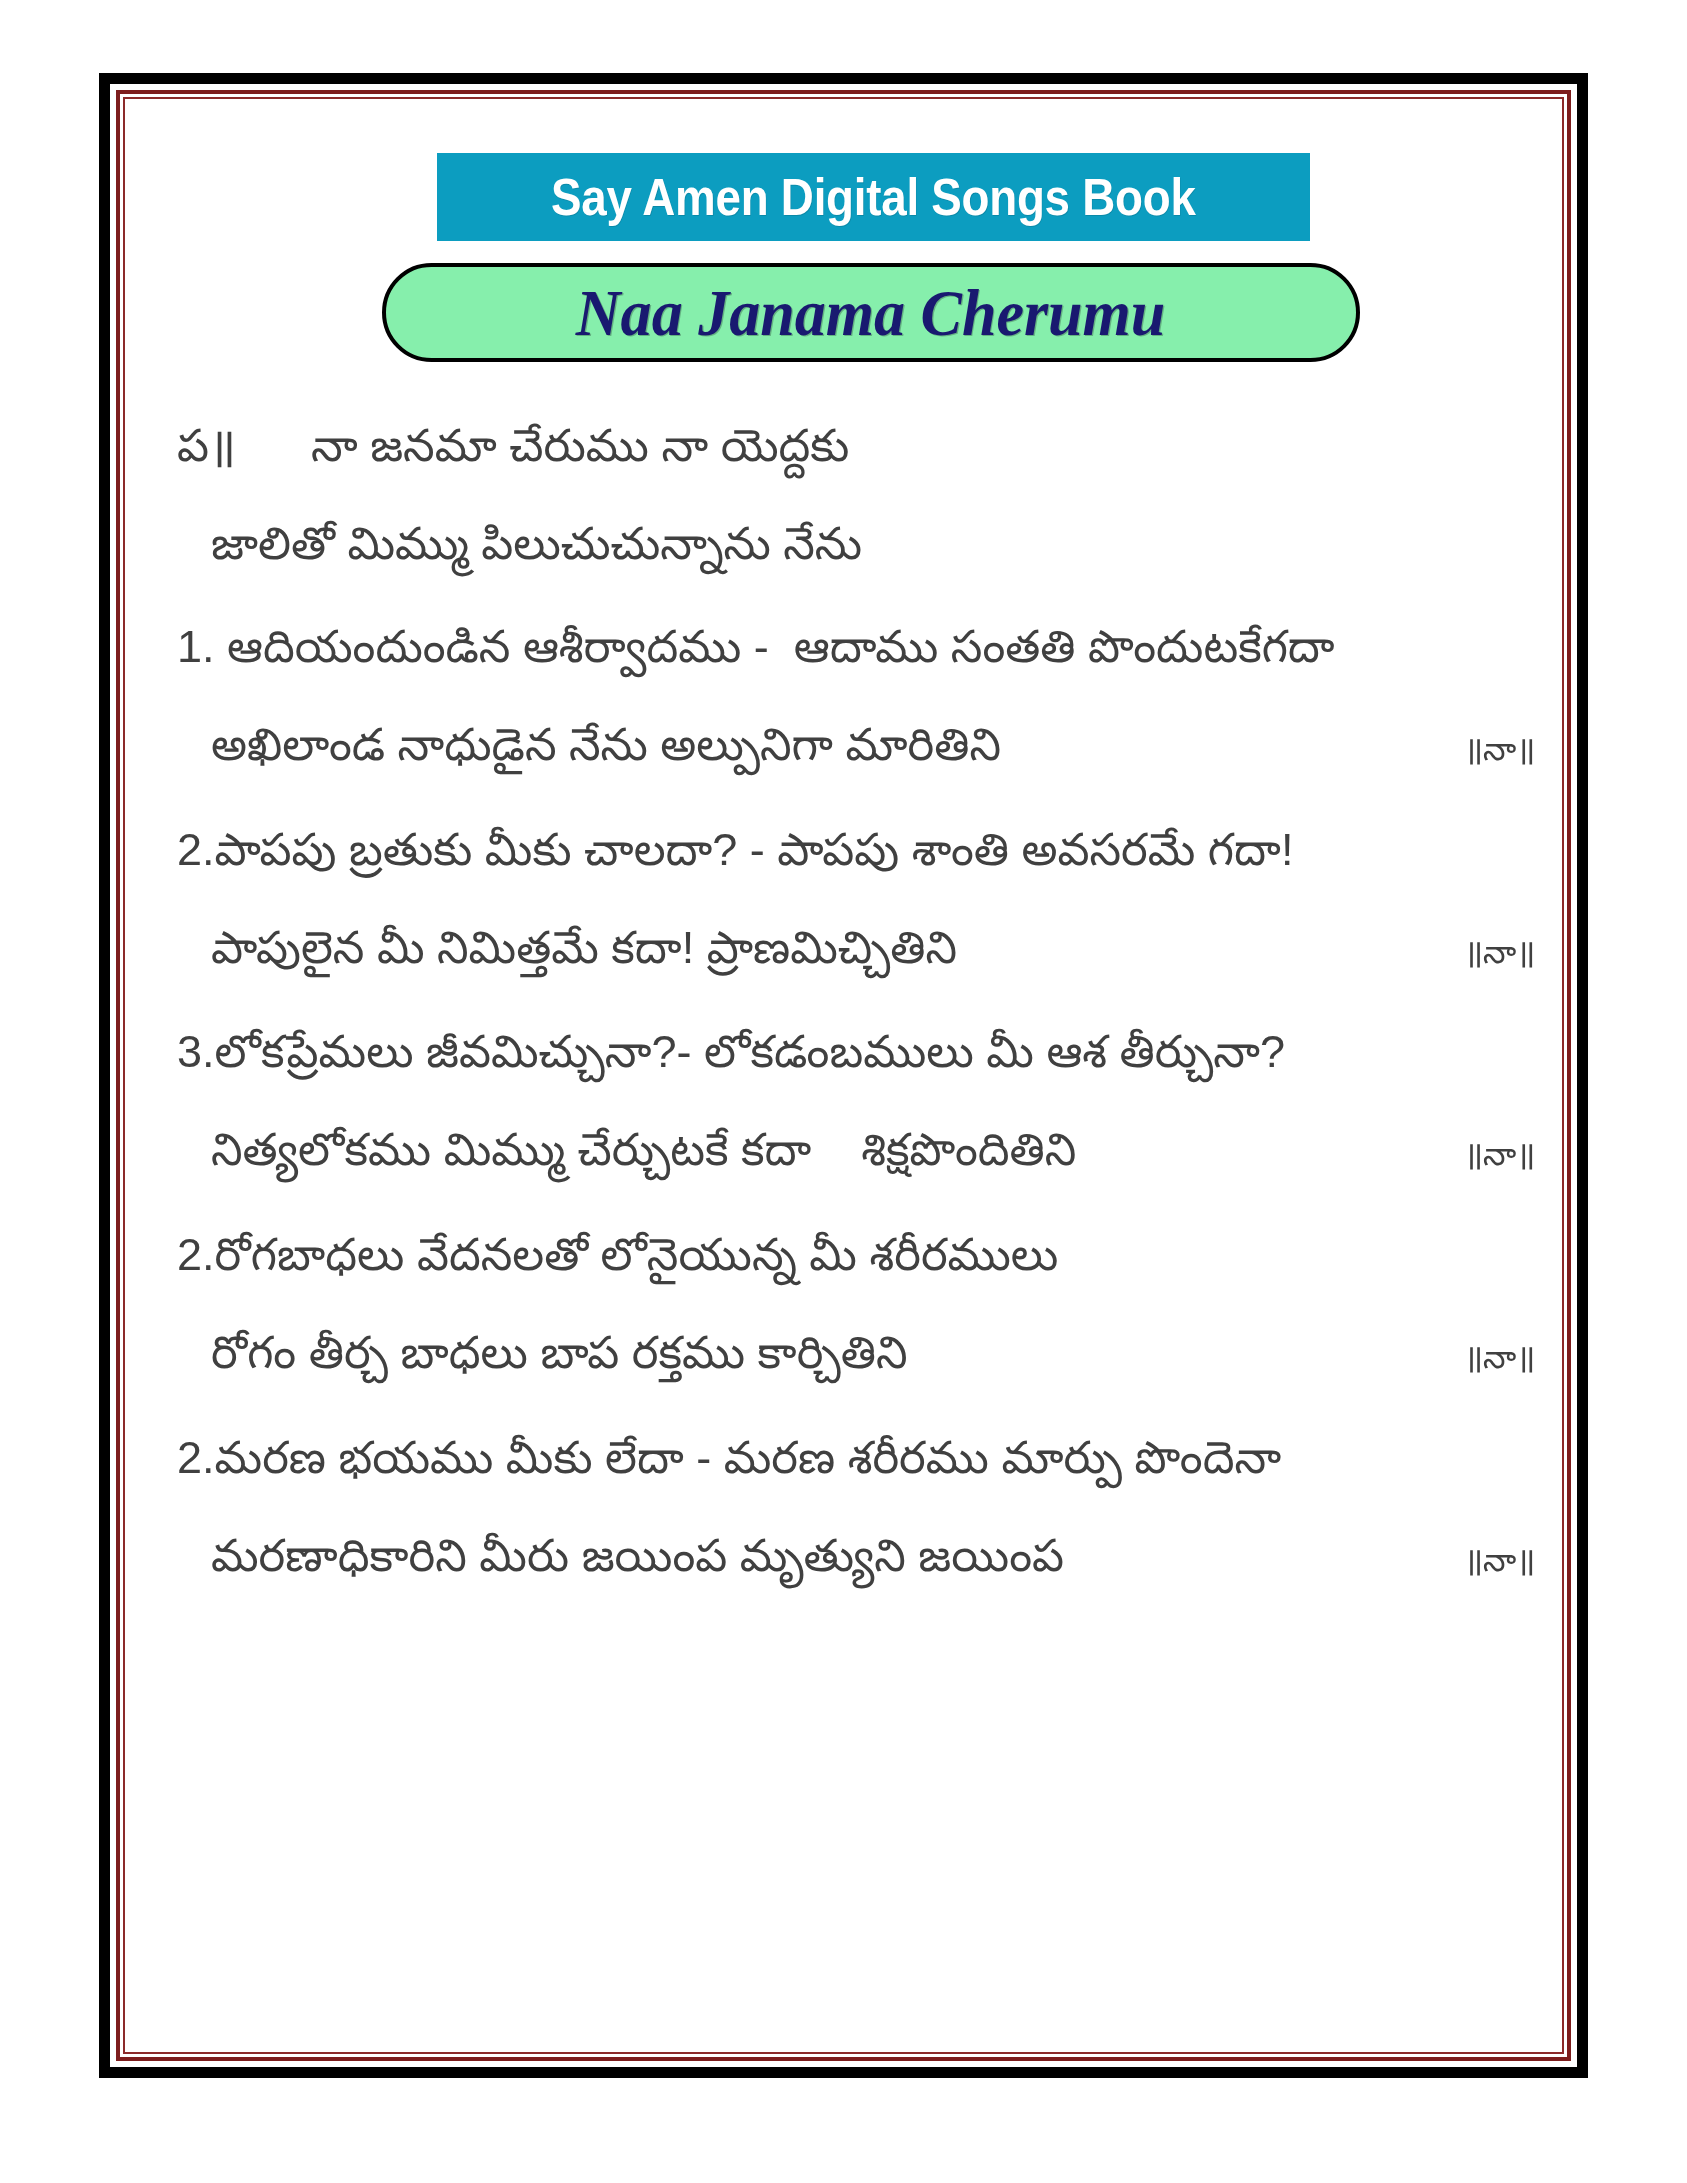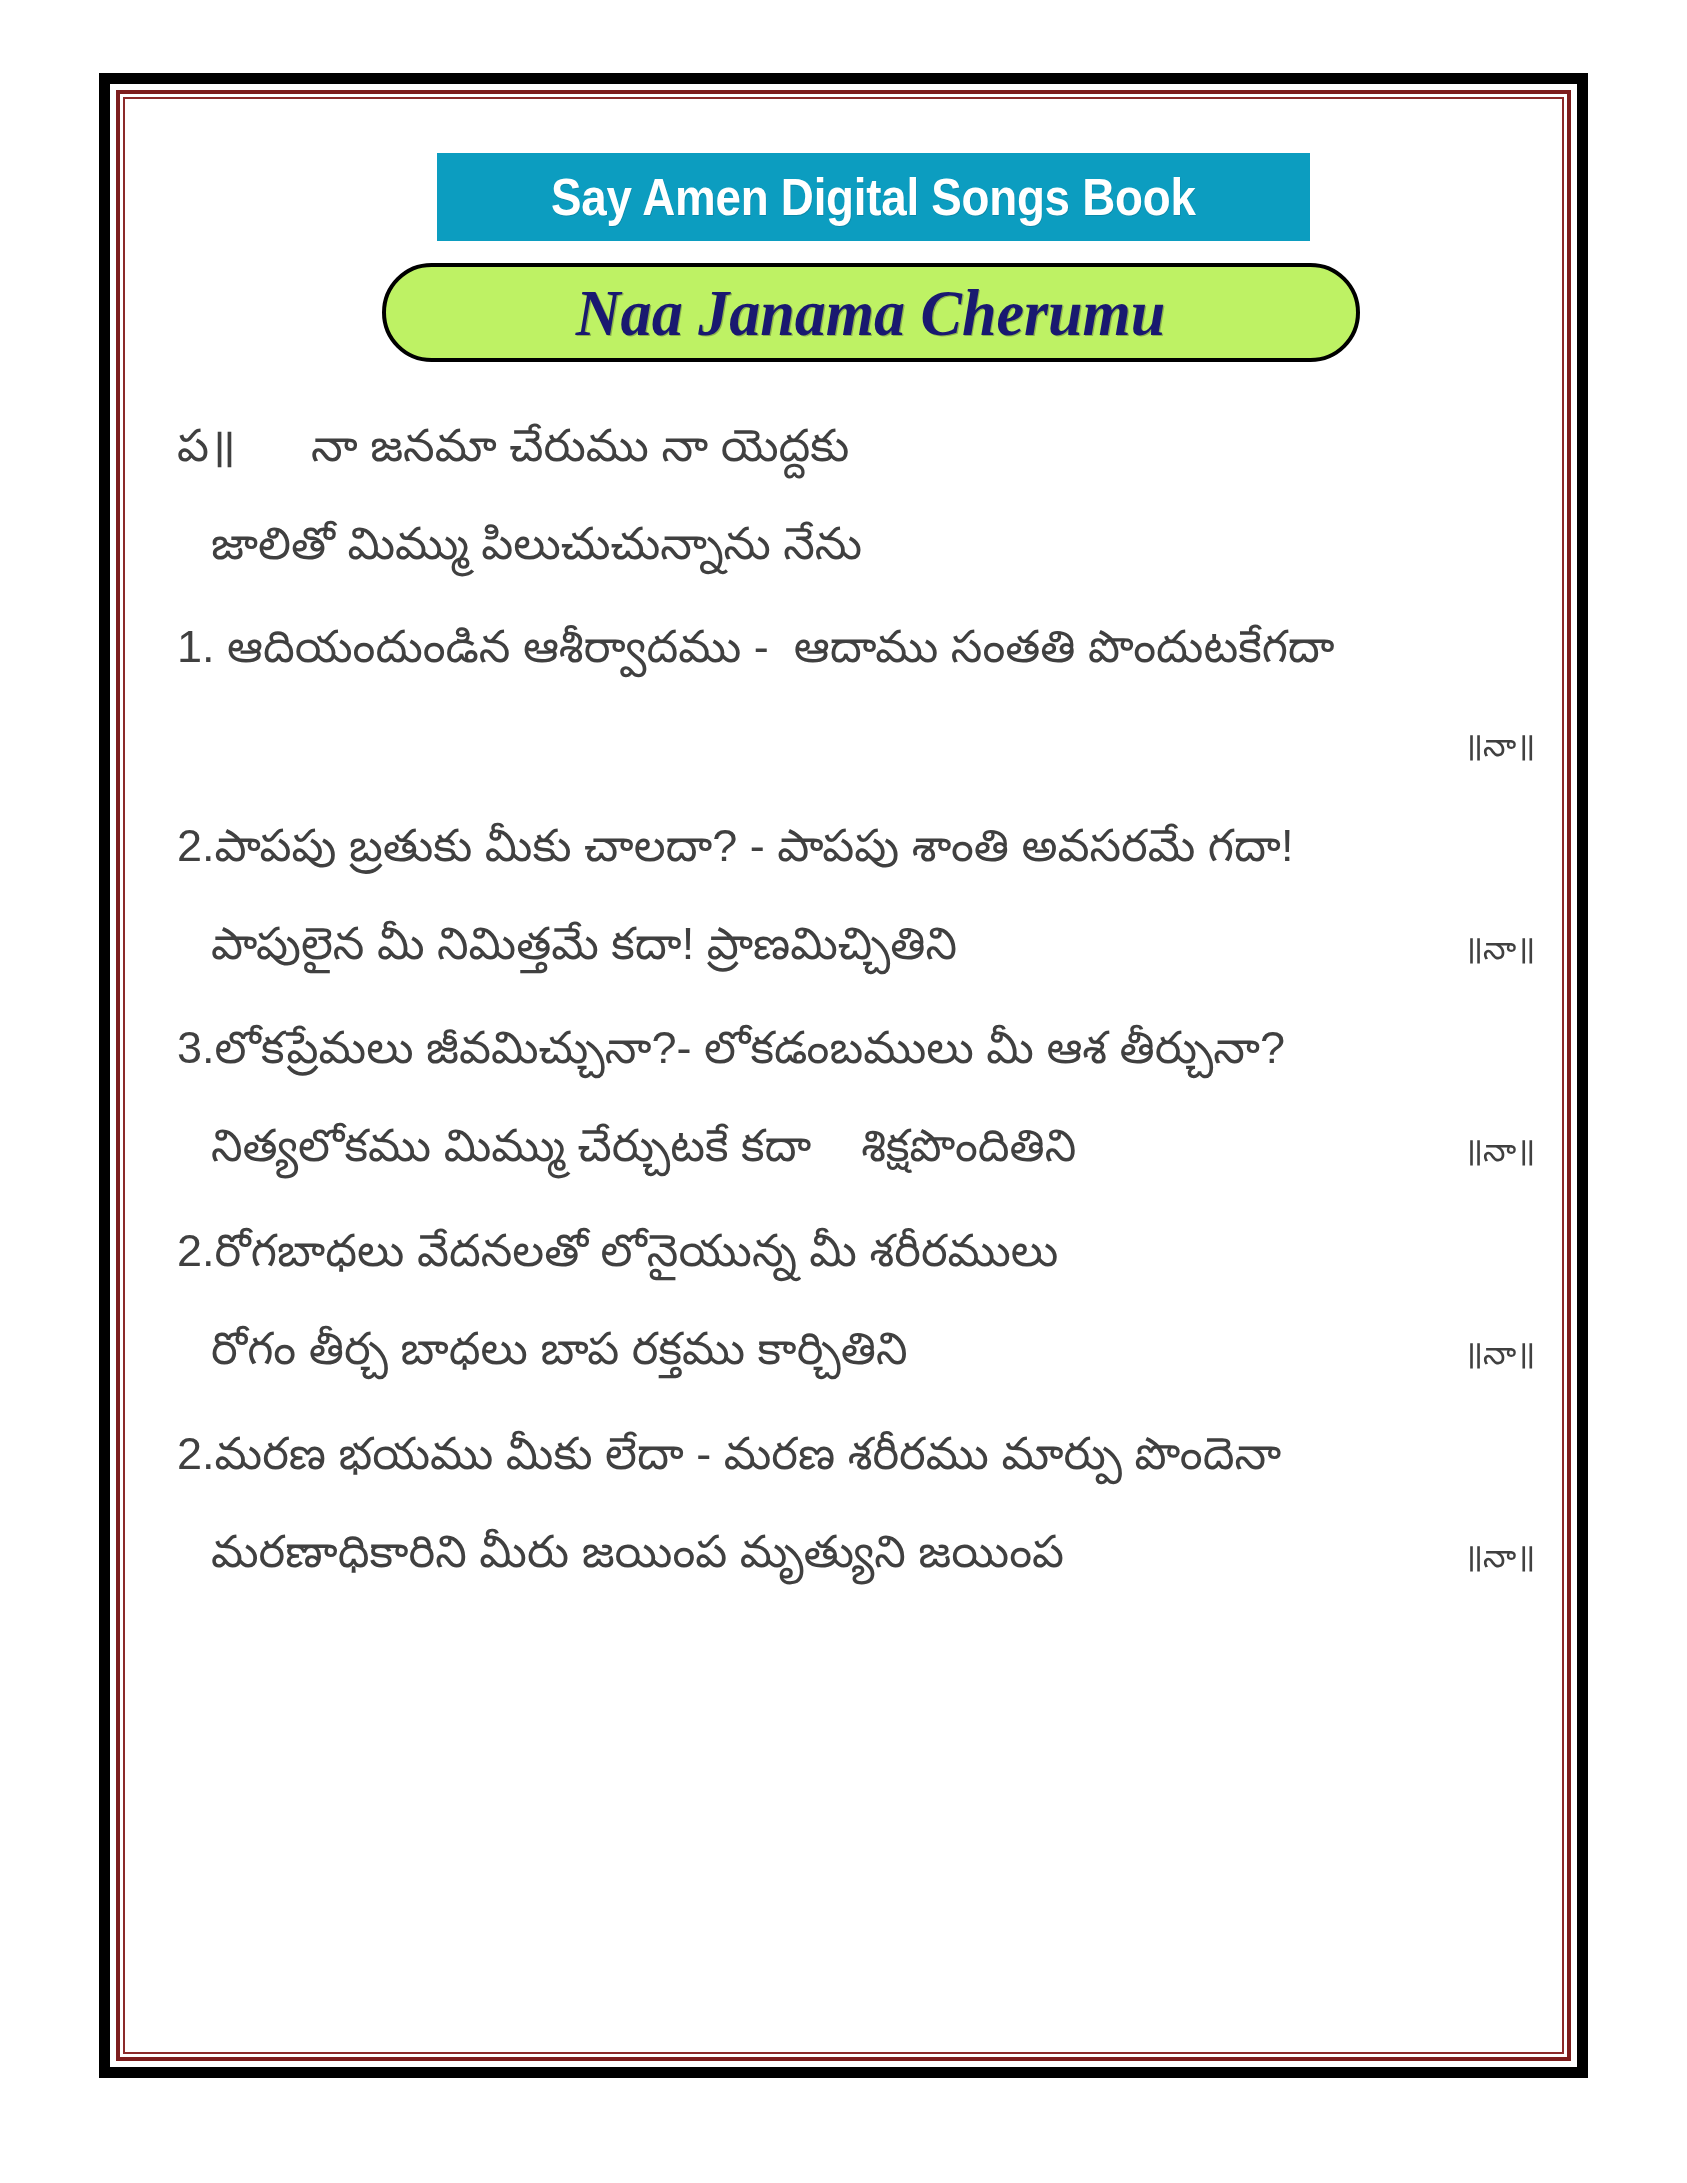--- a/index.html
+++ b/index.html
@@ -81,21 +81,21 @@
     text-shadow: 0.7px 0.7px 0 rgba(0,0,0,0.12);
   }
 
   
   .title-pill {
     position: absolute;
     left: 257px;
     top: 164px;
     width: 978px;
     height: 99px;
-    background: #bef264;
+    background: #86efac;
     border: 4.6px solid #000000;
     border-radius: 52px;
     display: flex;
     align-items: center;
     justify-content: center;
   }
 
   .title-text {
     font-family: "Liberation Serif", "DejaVu Serif", serif;
     font-style: italic;
@@ -167,21 +167,21 @@
               <span class="title-text">Naa Janama Cherumu</span>
             </div>
 
             <div class="lyrics">
                 <div class="stanza chorus">
                   <div class="lyric-line"><span class="ln-main">ప॥      నా జనమా చేరుము నా యెద్దకు</span></div>
                   <div class="lyric-line indent"><span class="ln-main">జాలితో మిమ్ము పిలుచుచున్నాను నేను</span></div>
                 </div>
                 <div class="stanza">
                   <div class="lyric-line"><span class="ln-main">1. ఆదియందుండిన ఆశీర్వాదము -  ఆదాము సంతతి పొందుటకేగదా</span></div>
-                  <div class="lyric-line indent"><span class="ln-spacer"></span><span class="ln-tail">॥నా॥</span></div>
+                  <div class="lyric-line indent"><span class="ln-main">అఖిలాండ నాధుడైన నేను అల్పునిగా మారితిని</span><span class="ln-spacer"></span><span class="ln-tail">॥నా॥</span></div>
                 </div>
                 <div class="stanza">
                   <div class="lyric-line"><span class="ln-main">2.పాపపు బ్రతుకు మీకు చాలదా? - పాపపు శాంతి అవసరమే గదా!</span></div>
                   <div class="lyric-line indent"><span class="ln-main">పాపులైన మీ నిమిత్తమే కదా! ప్రాణమిచ్చితిని</span><span class="ln-spacer"></span><span class="ln-tail">॥నా॥</span></div>
                 </div>
                 <div class="stanza">
                   <div class="lyric-line"><span class="ln-main">3.లోకప్రేమలు జీవమిచ్చునా?- లోకడంబములు మీ ఆశ తీర్చునా?</span></div>
                   <div class="lyric-line indent"><span class="ln-main">నిత్యలోకము మిమ్ము చేర్చుటకే కదా    శిక్షపొందితిని</span><span class="ln-spacer"></span><span class="ln-tail">॥నా॥</span></div>
                 </div>
                 <div class="stanza">

